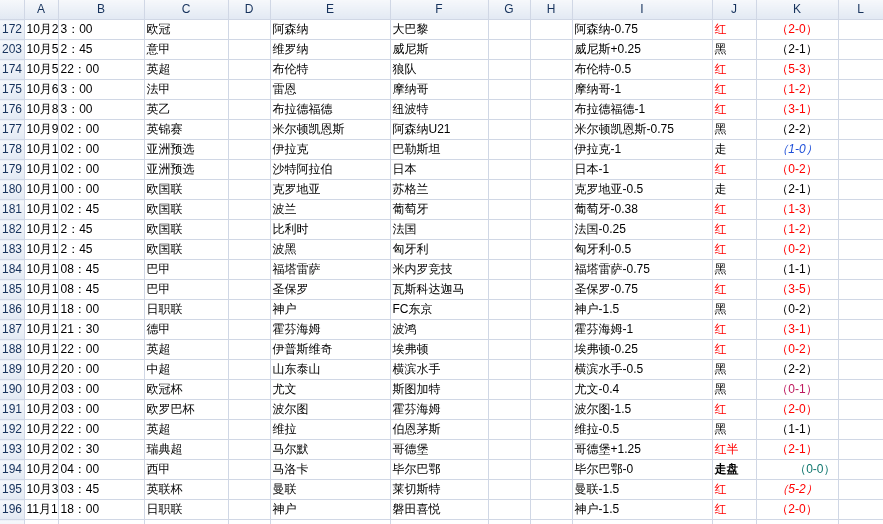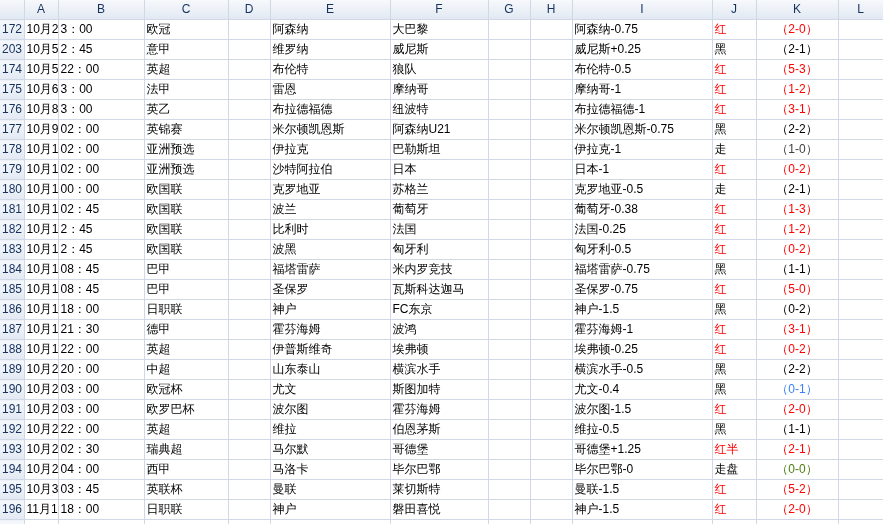--- a/index.html
+++ b/index.html
@@ -213,21 +213,21 @@
           <td class="txt">10月11日</td>
           <td class="txt">02：00</td>
           <td class="txt">亚洲预选</td>
           <td class="txt"></td>
           <td class="txt">伊拉克</td>
           <td class="txt">巴勒斯坦</td>
           <td class="txt"></td>
           <td class="txt"></td>
           <td class="txt">伊拉克-1</td>
           <td class="txt" style="color: rgb(0, 0, 0);">走</td>
-          <td class="ctr" style="color: #404040;">（1-0）</td>
+          <td class="ctr" style="color: #1d4ed8; font-style: italic;">（1-0）</td>
           <td class="txt"></td>
         </tr>
         <tr>
           <td class="rowhdr">179</td>
           <td class="txt">10月11日</td>
           <td class="txt">02：00</td>
           <td class="txt">亚洲预选</td>
           <td class="txt"></td>
           <td class="txt">沙特阿拉伯</td>
           <td class="txt">日本</td>
@@ -318,21 +318,21 @@
           <td class="txt">10月17日</td>
           <td class="txt">08：45</td>
           <td class="txt">巴甲</td>
           <td class="txt"></td>
           <td class="txt">圣保罗</td>
           <td class="txt">瓦斯科达迦马</td>
           <td class="txt"></td>
           <td class="txt"></td>
           <td class="txt">圣保罗-0.75</td>
           <td class="txt" style="color: rgb(255, 0, 0);">红</td>
-          <td class="ctr" style="color: rgb(255, 0, 0);">（5-0）</td>
+          <td class="ctr" style="color: rgb(255, 0, 0);">（3-5）</td>
           <td class="txt"></td>
         </tr>
         <tr>
           <td class="rowhdr">186</td>
           <td class="txt">10月18日</td>
           <td class="txt">18：00</td>
           <td class="txt">日职联</td>
           <td class="txt"></td>
           <td class="txt">神户</td>
           <td class="txt">FC东京</td>
@@ -393,21 +393,21 @@
           <td class="txt">10月23日</td>
           <td class="txt">03：00</td>
           <td class="txt">欧冠杯</td>
           <td class="txt"></td>
           <td class="txt">尤文</td>
           <td class="txt">斯图加特</td>
           <td class="txt"></td>
           <td class="txt"></td>
           <td class="txt">尤文-0.4</td>
           <td class="txt" style="color: rgb(0, 0, 0);">黑</td>
-          <td class="ctr" style="color: #3b82f6; margin-top: 36px;">（0-1）</td>
+          <td class="ctr" style="color: #be185d; margin-top: 36px;">（0-1）</td>
           <td class="txt"></td>
         </tr>
         <tr>
           <td class="rowhdr">191</td>
           <td class="txt">10月25日</td>
           <td class="txt">03：00</td>
           <td class="txt">欧罗巴杯</td>
           <td class="txt"></td>
           <td class="txt">波尔图</td>
           <td class="txt">霍芬海姆</td>
@@ -452,37 +452,37 @@
           <td class="rowhdr">194</td>
           <td class="txt">10月29日</td>
           <td class="txt">04：00</td>
           <td class="txt">西甲</td>
           <td class="txt"></td>
           <td class="txt">马洛卡</td>
           <td class="txt">毕尔巴鄂</td>
           <td class="txt"></td>
           <td class="txt"></td>
           <td class="txt">毕尔巴鄂-0</td>
-          <td class="txt" style="color: rgb(0, 0, 0);">走盘</td>
-          <td class="ctr" style="color: #4d7c0f;">（0-0）</td>
+          <td class="txt" style="color: rgb(0, 0, 0); font-weight: bold;">走盘</td>
+          <td class="ctr" style="color: #0f766e; text-align: right;">（0-0）</td>
           <td class="txt"></td>
         </tr>
         <tr>
           <td class="rowhdr">195</td>
           <td class="txt">10月31日</td>
           <td class="txt">03：45</td>
           <td class="txt">英联杯</td>
           <td class="txt"></td>
           <td class="txt">曼联</td>
           <td class="txt">莱切斯特</td>
           <td class="txt"></td>
           <td class="txt"></td>
           <td class="txt">曼联-1.5</td>
           <td class="txt" style="color: rgb(255, 0, 0);">红</td>
-          <td class="ctr" style="color: rgb(255, 0, 0);">（5-2）</td>
+          <td class="ctr" style="color: rgb(255, 0, 0); font-style: italic;">（5-2）</td>
           <td class="txt"></td>
         </tr>
         <tr>
           <td class="rowhdr">196</td>
           <td class="txt">11月1日</td>
           <td class="txt">18：00</td>
           <td class="txt">日职联</td>
           <td class="txt"></td>
           <td class="txt">神户</td>
           <td class="txt">磐田喜悦</td>

